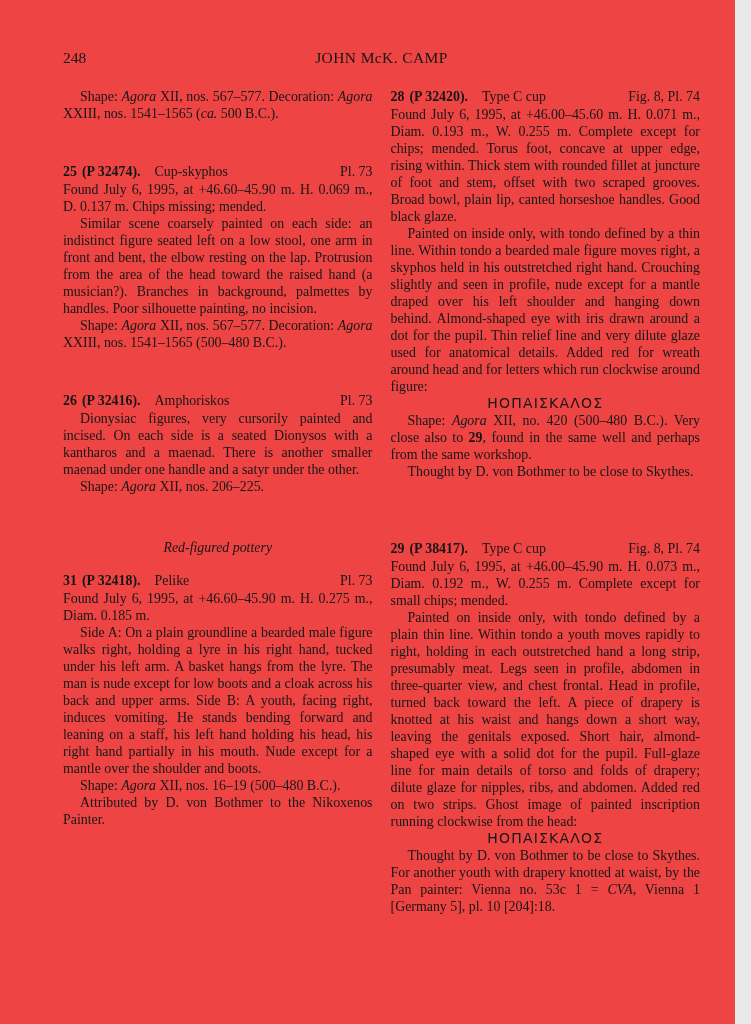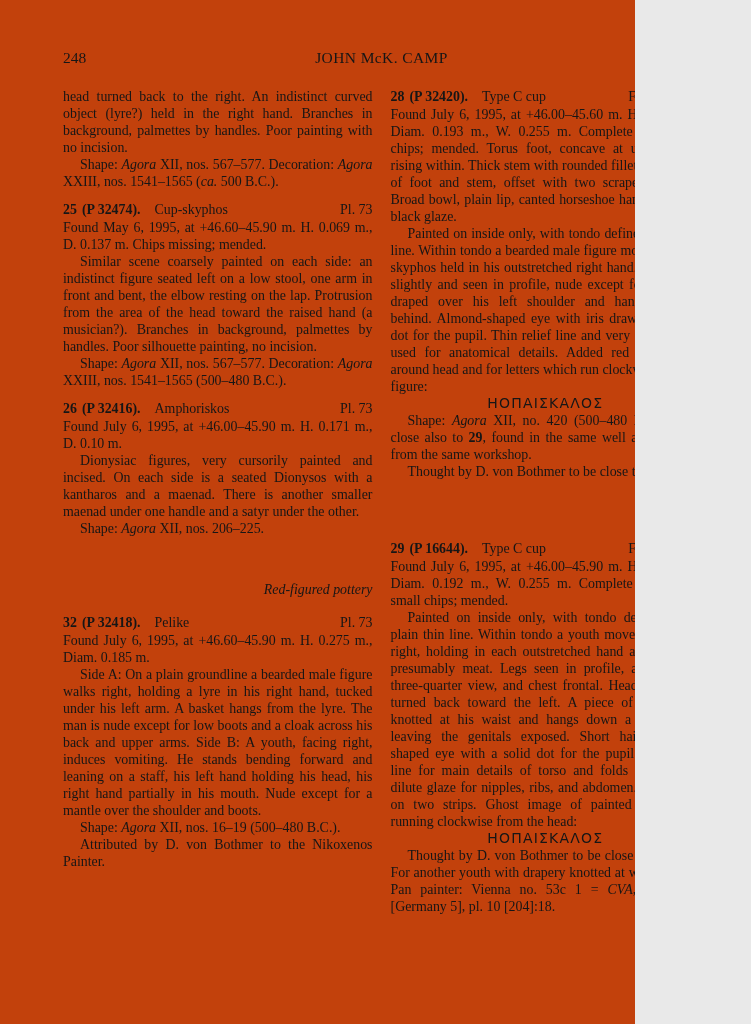--- a/index.html
+++ b/index.html
@@ -1,20 +1,20 @@
 <!DOCTYPE html>
 <html><head>
 <meta charset="utf-8">
 <style>
   html, body { margin: 0; padding: 0; background: #e9e9e9; }
   .page {
     position: relative;
-    width: 635px;
+    width: 735px;
     height: 1024px;
-    background: #c2410c;
+    background: #ef4444;
     color: #161616;
     font-family: "Liberation Serif", "DejaVu Serif", serif;
     overflow: hidden;
   }
   .page-header {
     position: absolute;
     top: 49px;
     left: 63px;
     width: 637px;
     height: 20px;
@@ -31,30 +31,30 @@
     gap: 18px;
   }
   .col {
     width: 310px;
     font-size: 13.9px;
     line-height: 17px;
     text-align: justify;
   }
   .para { margin: 0; text-align: justify; }
   .indent { text-indent: 17px; }
-  .entry { margin-top: 11px; }
+  .entry { margin-top: 41px; }
   .entry.after-section { margin-top: 16px; }
   .entry.mt-xl { margin-top: 60px; }
   .section-heading {
     margin: 44px 0 0 0;
     font-style: italic;
     font-weight: normal;
     font-size: 13.9px;
     line-height: 17px;
-    text-align: right;
+    text-align: center;
   }
   .entry-head { display: flex; align-items: baseline; margin-bottom: 1px; }
   .entry-num { font-weight: bold; }
   .entry-lot { margin-left: 5px; font-weight: bold; }
   .entry-shape { margin-left: 14px; }
   .entry-plate { margin-left: auto; }
   .inscription {
     margin: 0;
     text-align: center;
     text-indent: 0;
@@ -70,52 +70,50 @@
 
   <header class="page-header">
     <span class="page-number">248</span>
     <span class="running-head">JOHN McK. CAMP</span>
   </header>
 
   <main class="columns">
 
     <section class="col">
 
-      <p class="para">head turned back to the right. An indistinct curved object (lyre?) held in the right hand. Branches in background, palmettes by handles. Poor painting with no incision.</p>
       <p class="para indent"><span>Shape: </span><span style="font-style: italic;">Agora</span><span> XII, nos. 567–577. Decoration: </span><span style="font-style: italic;">Agora</span><span> XXIII, nos. 1541–1565 (</span><span style="font-style: italic;">ca.</span><span> 500 B.C.).</span></p>
 
       <article class="entry">
         <div class="entry-head">
           <span class="entry-num">25</span>
           <span class="entry-lot">(P 32474).</span>
           <span class="entry-shape">Cup-skyphos</span>
           <span class="entry-plate">Pl. 73</span>
         </div>
-        <p class="para">Found May 6, 1995, at +46.60–45.90 m. H. 0.069 m., D. 0.137 m. Chips missing; mended.</p>
+        <p class="para">Found July 6, 1995, at +46.60–45.90 m. H. 0.069 m., D. 0.137 m. Chips missing; mended.</p>
         <p class="para indent">Similar scene coarsely painted on each side: an indistinct figure seated left on a low stool, one arm in front and bent, the elbow resting on the lap. Protrusion from the area of the head toward the raised hand (a musician?). Branches in background, palmettes by handles. Poor silhouette painting, no incision.</p>
         <p class="para indent"><span>Shape: </span><span style="font-style: italic;">Agora</span><span> XII, nos. 567–577. Decoration: </span><span style="font-style: italic;">Agora</span><span> XXIII, nos. 1541–1565 (500–480 B.C.).</span></p>
       </article>
 
       <article class="entry">
         <div class="entry-head">
           <span class="entry-num">26</span>
           <span class="entry-lot">(P 32416).</span>
           <span class="entry-shape">Amphoriskos</span>
           <span class="entry-plate">Pl. 73</span>
         </div>
-        <p class="para">Found July 6, 1995, at +46.00–45.90 m. H. 0.171 m., D. 0.10 m.</p>
         <p class="para indent">Dionysiac figures, very cursorily painted and incised. On each side is a seated Dionysos with a kantharos and a maenad. There is another smaller maenad under one handle and a satyr under the other.</p>
         <p class="para indent"><span>Shape: </span><span style="font-style: italic;">Agora</span><span> XII, nos. 206–225.</span></p>
       </article>
 
       <h2 class="section-heading">Red-figured pottery</h2>
 
       <article class="entry after-section">
         <div class="entry-head">
-          <span class="entry-num">32</span>
+          <span class="entry-num">31</span>
           <span class="entry-lot">(P 32418).</span>
           <span class="entry-shape">Pelike</span>
           <span class="entry-plate">Pl. 73</span>
         </div>
         <p class="para">Found July 6, 1995, at +46.60–45.90 m. H. 0.275 m., Diam. 0.185 m.</p>
         <p class="para indent">Side A: On a plain groundline a bearded male figure walks right, holding a lyre in his right hand, tucked under his left arm. A basket hangs from the lyre. The man is nude except for low boots and a cloak across his back and upper arms. Side B: A youth, facing right, induces vomiting. He stands bending forward and leaning on a staff, his left hand holding his head, his right hand partially in his mouth. Nude except for a mantle over the shoulder and boots.</p>
         <p class="para indent"><span>Shape: </span><span style="font-style: italic;">Agora</span><span> XII, nos. 16–19 (500–480 B.C.).</span></p>
         <p class="para indent">Attributed by D. von Bothmer to the Nikoxenos Painter.</p>
       </article>
 
@@ -133,21 +131,21 @@
         <p class="para">Found July 6, 1995, at +46.00–45.60 m. H. 0.071 m., Diam. 0.193 m., W. 0.255 m. Complete except for chips; mended. Torus foot, concave at upper edge, rising within. Thick stem with rounded fillet at juncture of foot and stem, offset with two scraped grooves. Broad bowl, plain lip, canted horseshoe handles. Good black glaze.</p>
         <p class="para indent">Painted on inside only, with tondo defined by a thin line. Within tondo a bearded male figure moves right, a skyphos held in his outstretched right hand. Crouching slightly and seen in profile, nude except for a mantle draped over his left shoulder and hanging down behind. Almond-shaped eye with iris drawn around a dot for the pupil. Thin relief line and very dilute glaze used for anatomical details. Added red for wreath around head and for letters which run clockwise around figure:</p>
         <p class="inscription">ΗΟΠΑΙΣΚΑΛΟΣ</p>
         <p class="para indent"><span>Shape: </span><span style="font-style: italic;">Agora</span><span> XII, no. 420 (500–480 B.C.). Very close also to </span><span style="font-weight: bold;">29</span><span>, found in the same well and perhaps from the same workshop.</span></p>
         <p class="para indent">Thought by D. von Bothmer to be close to Skythes.</p>
       </article>
 
       <article class="entry mt-xl">
         <div class="entry-head">
           <span class="entry-num">29</span>
-          <span class="entry-lot">(P 16644).</span>
+          <span class="entry-lot">(P 38417).</span>
           <span class="entry-shape">Type C cup</span>
           <span class="entry-plate">Fig. 8, Pl. 74</span>
         </div>
         <p class="para">Found July 6, 1995, at +46.00–45.90 m. H. 0.073 m., Diam. 0.192 m., W. 0.255 m. Complete except for small chips; mended.</p>
         <p class="para indent">Painted on inside only, with tondo defined by a plain thin line. Within tondo a youth moves rapidly to right, holding in each outstretched hand a long strip, presumably meat. Legs seen in profile, abdomen in three-quarter view, and chest frontal. Head in profile, turned back toward the left. A piece of drapery is knotted at his waist and hangs down a short way, leaving the genitals exposed. Short hair, almond-shaped eye with a solid dot for the pupil. Full-glaze line for main details of torso and folds of drapery; dilute glaze for nipples, ribs, and abdomen. Added red on two strips. Ghost image of painted inscription running clockwise from the head:</p>
         <p class="inscription">ΗΟΠΑΙΣΚΑΛΟΣ</p>
         <p class="para indent"><span>Thought by D. von Bothmer to be close to Skythes. For another youth with drapery knotted at waist, by the Pan painter: Vienna no. 53c 1 = </span><span style="font-style: italic;">CVA</span><span>, Vienna 1 [Germany 5], pl. 10 [204]:18.</span></p>
       </article>
 
     </section>

